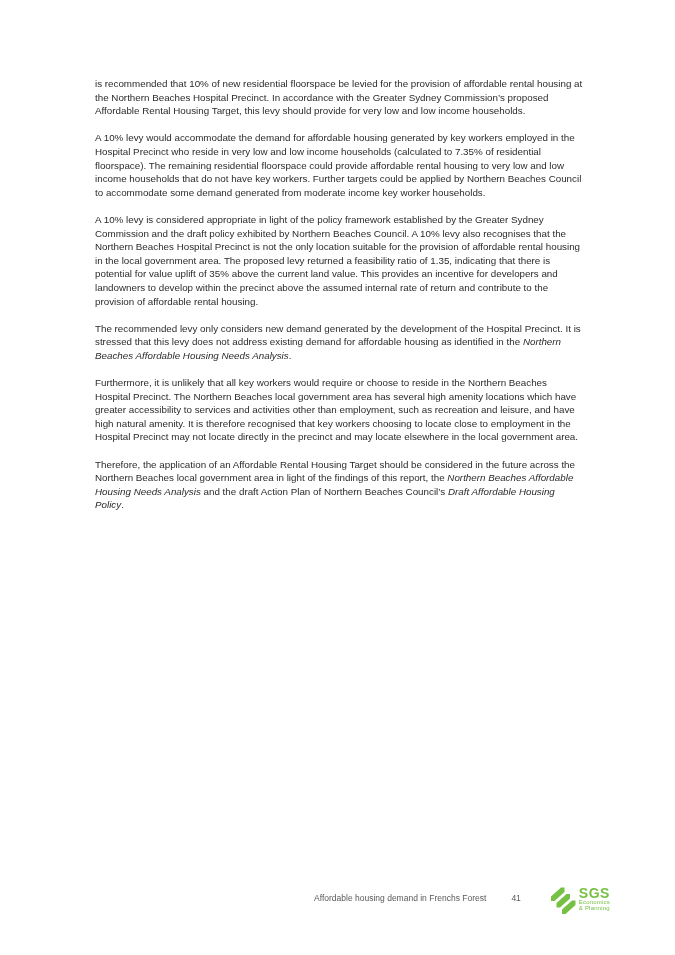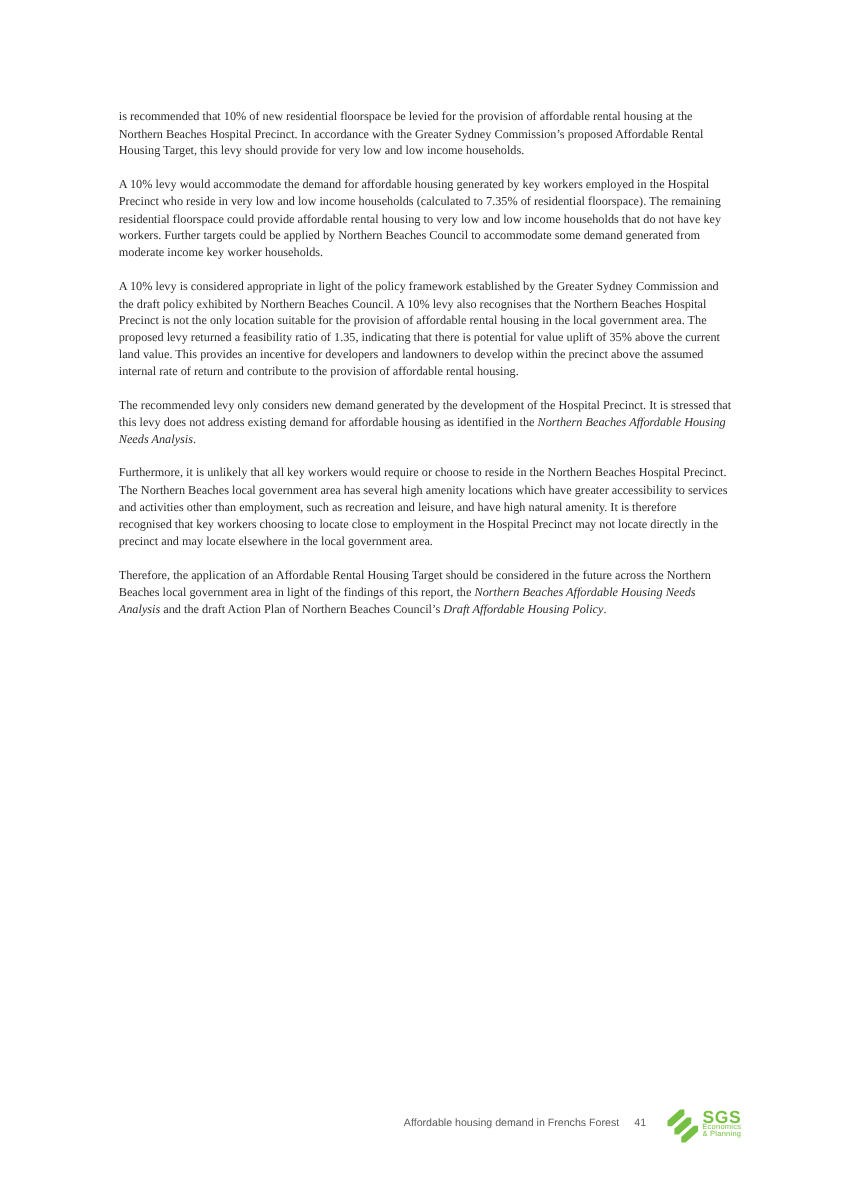--- a/index.html
+++ b/index.html
@@ -11,62 +11,62 @@
   .page {
     position: relative;
     width: 675px;
     height: 955px;
     background: #ffffff;
     overflow: hidden;
   }
   .content {
     position: absolute;
     left: 95px;
-    top: 87px;
+    top: 77px;
     width: 490px;
     color: #2b2b2b;
     font-size: 9.8px;
     line-height: 13.6px;
     text-align: left;
-    font-family: Liberation Serif, serif;
   }
   .para {
     margin: 0 0 13.6px 0;
     padding: 0;
   }
   .para:last-child { margin-bottom: 16px; }
   .italic { font-style: italic; }
 
   .footer {
     position: absolute;
     top: 886px;
-    left: 0;
+    left: 17px;
     width: 593px;
     display: flex;
     justify-content: flex-end;
     align-items: flex-start;
+    gap: 13px;
   }
   .footer-caption,
   .footer-pagenum {
     font-size: 8.5px;
     line-height: 10px;
     color: #595959;
     margin-top: 7px;
     white-space: nowrap;
   }
   .footer-pagenum { margin-left: 12px; }
 
   .logo {
     margin-left: 16px;
     display: flex;
     align-items: flex-start;
   }
   .logo-icon { display: block; }
   .logo-icon svg { display: block; }
-  .logo-text { margin-left: 3px; padding-top: 1px; text-align: right; }
+  .logo-text { margin-left: 3px; padding-top: 1px; }
   .logo-name {
     font-weight: bold;
     font-size: 14px;
     line-height: 12px;
     letter-spacing: 0.5px;
   }
   .logo-sub {
     font-size: 6px;
     line-height: 6px;
     letter-spacing: 0.2px;

